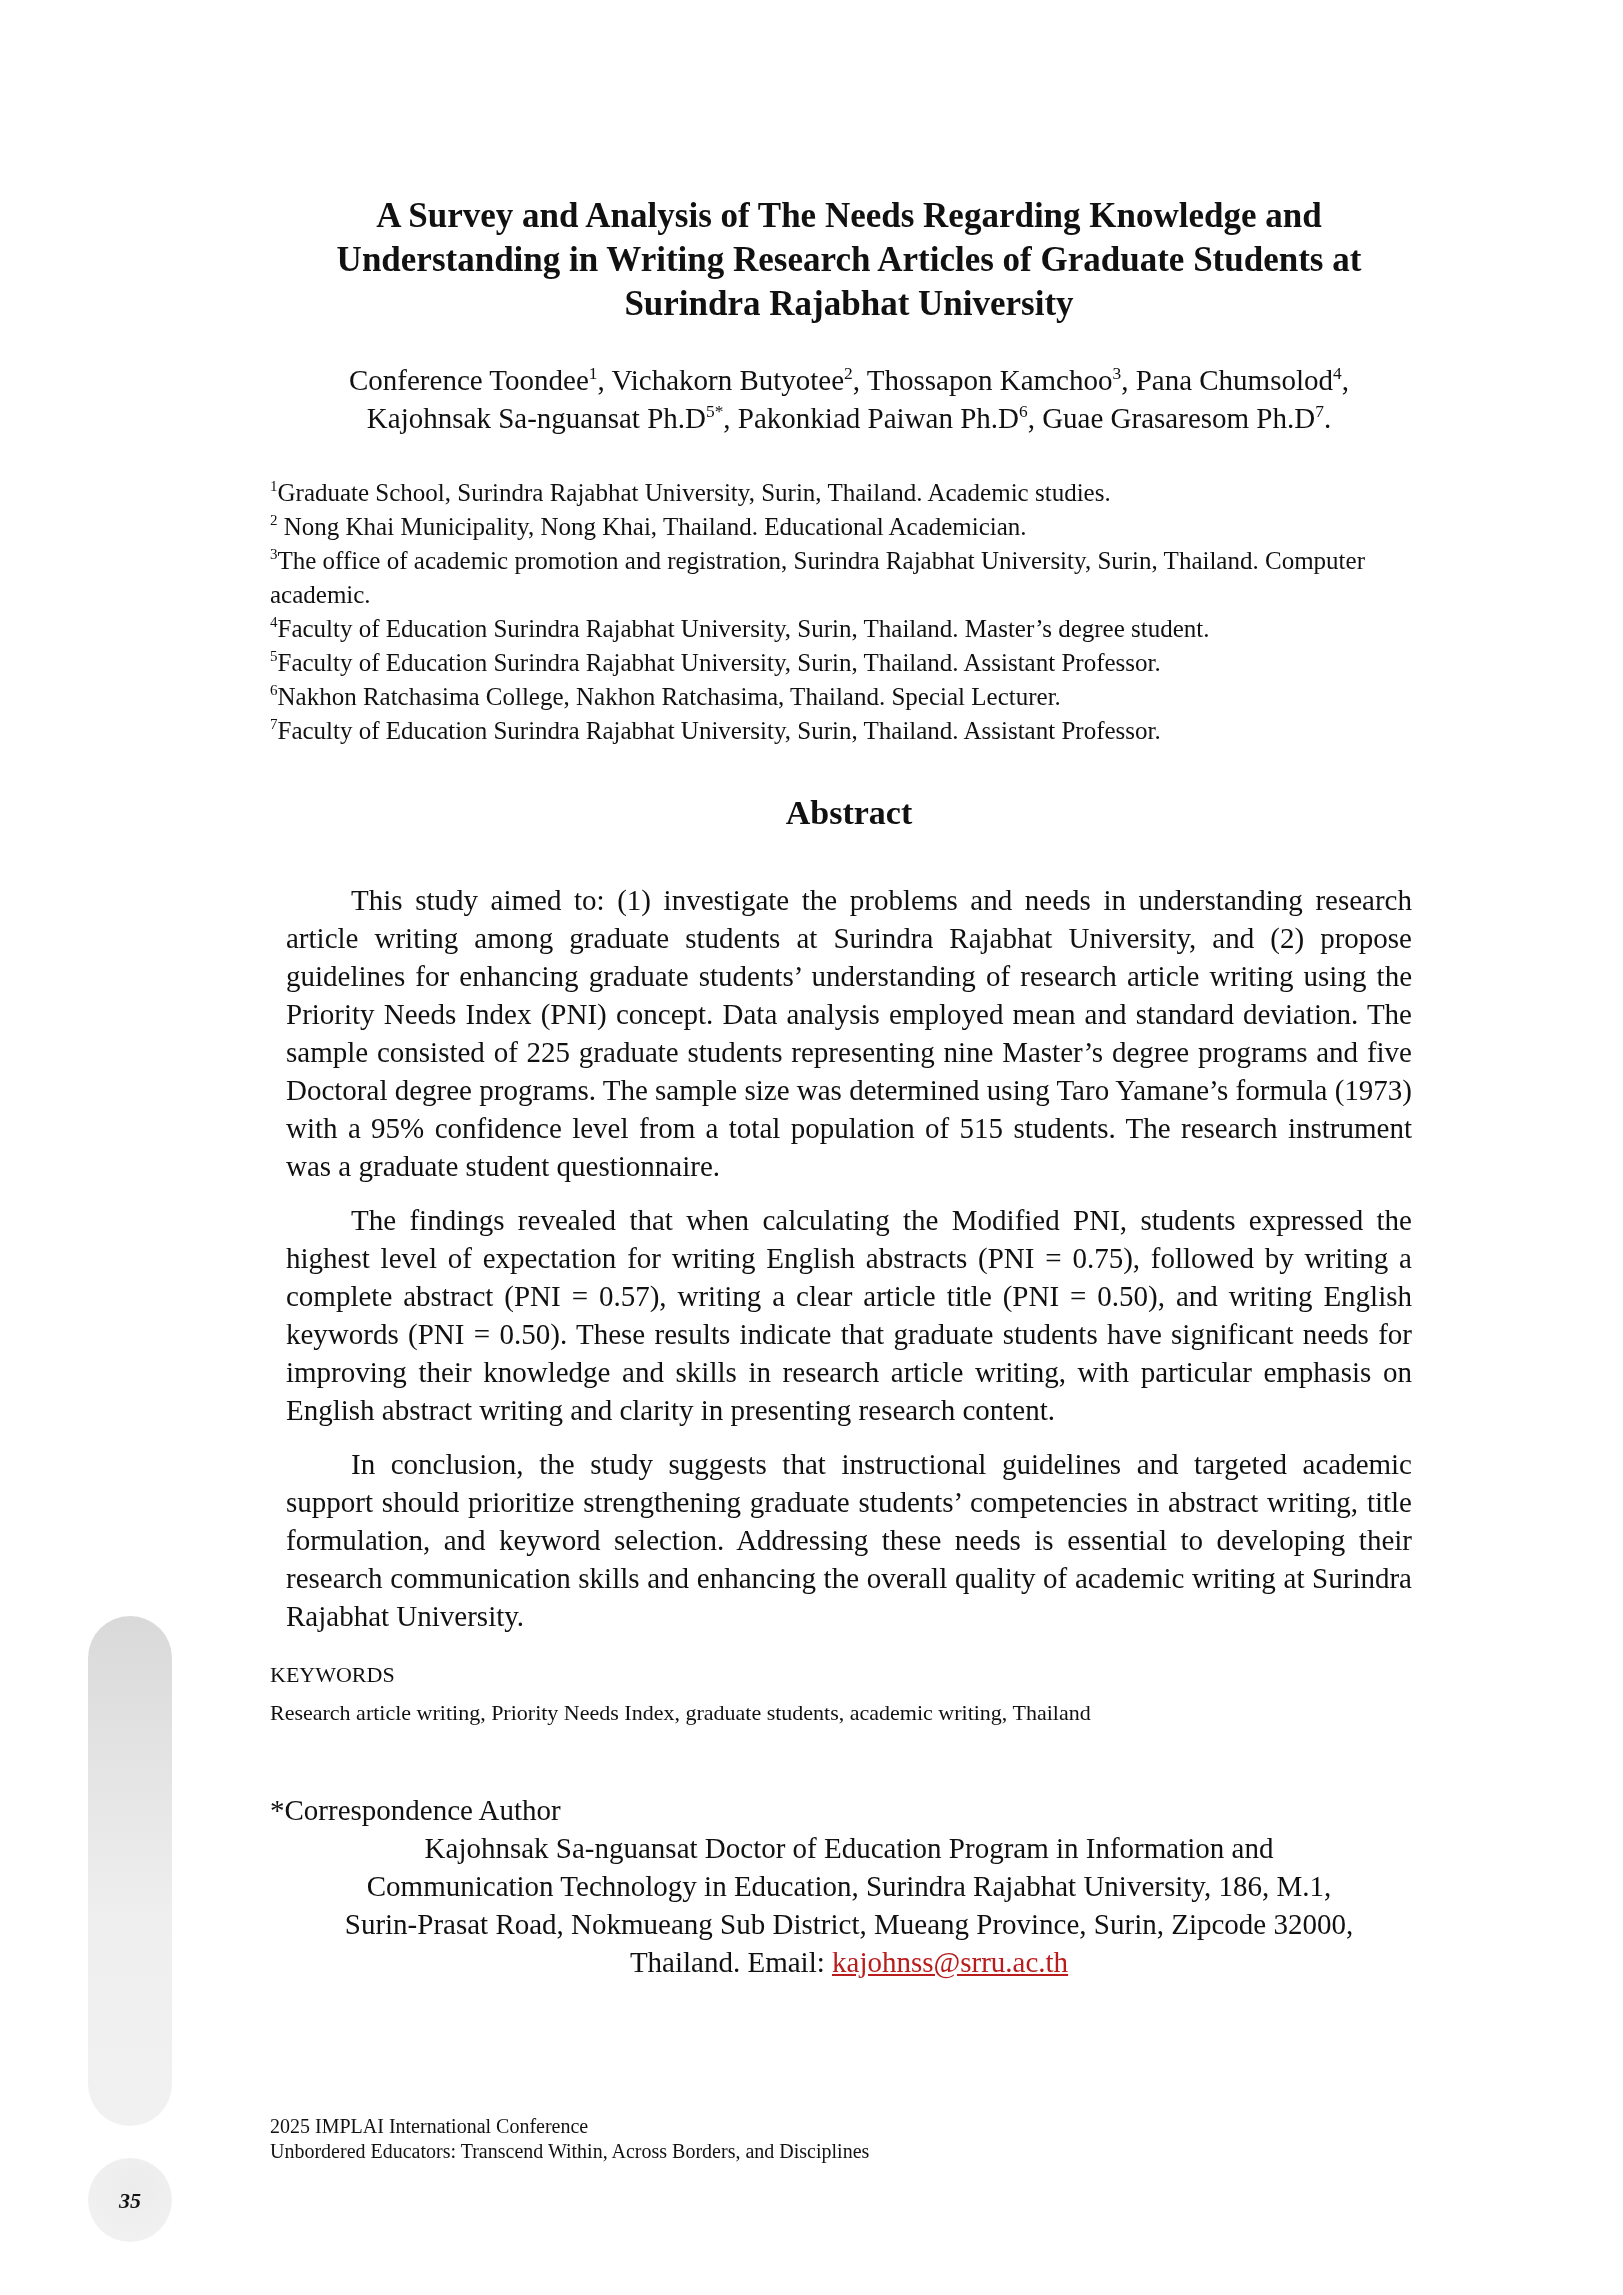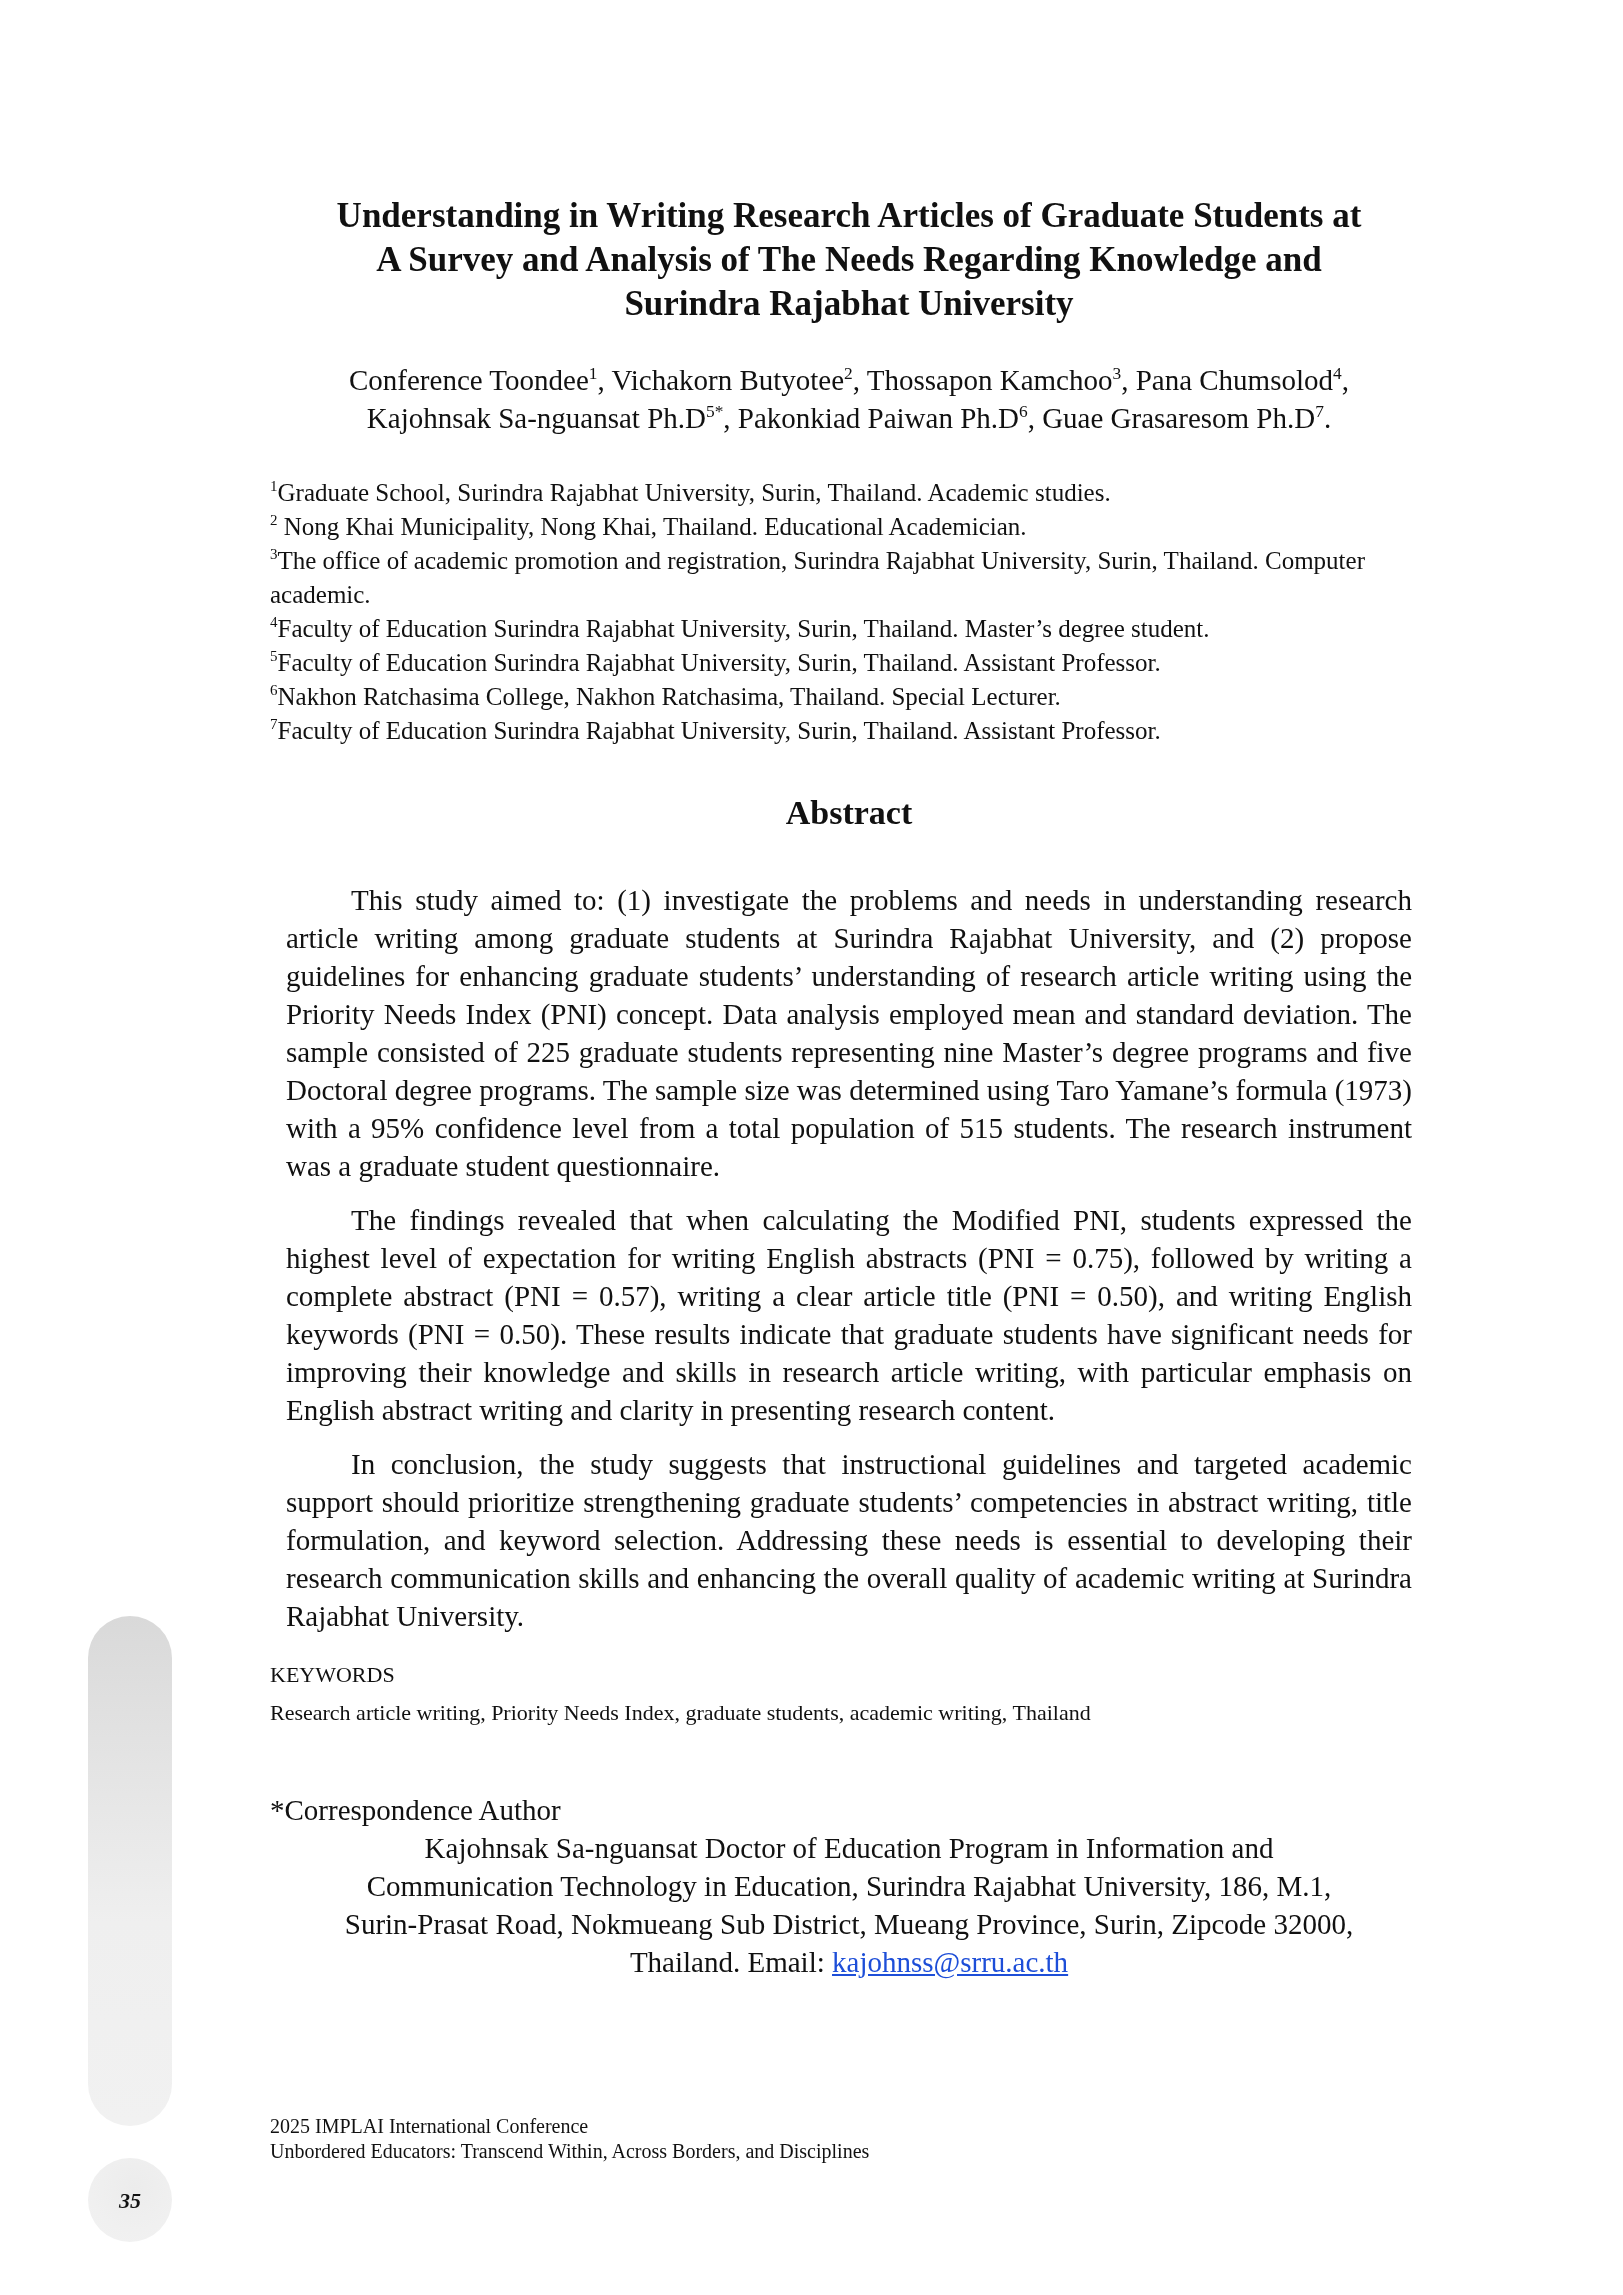--- a/index.html
+++ b/index.html
@@ -91,21 +91,21 @@
       font-size: 29px;
       line-height: 38px;
     }
     .correspondence .corr-label { display: block; }
     .correspondence .corr-body {
       display: block;
       text-align: center;
     }
     .correspondence .corr-body span.l { display: block; }
     .email-link {
-      color: #1d4ed8;
+      color: #b91c1c;
       text-decoration: underline;
     }
     .footer {
       position: absolute;
       left: 270px;
       top: 2114px;
       font-size: 20px;
       line-height: 25px;
     }
     .footer span { display: block; }
@@ -137,22 +137,22 @@
       margin-top: 2.6px;
       font-style: italic;
     }
   </style>
 </head>
 <body>
 
 <div class="page">
 
   <h1 class="title">
+    <span>A Survey and Analysis of The Needs Regarding Knowledge and</span>
     <span>Understanding in Writing Research Articles of Graduate Students at</span>
-    <span>A Survey and Analysis of The Needs Regarding Knowledge and</span>
     <span>Surindra Rajabhat University</span>
   </h1>
 
   <div class="authors">
     <span class="line">
       <span>Conference Toondee</span><sup>1</sup><span>, </span><span>Vichakorn Butyotee</span><sup>2</sup><span>, </span><span>Thossapon Kamchoo</span><sup>3</sup><span>, </span><span>Pana Chumsolod</span><sup>4</sup><span>,</span>
     </span>
     <span class="line">
       <span>Kajohnsak Sa-nguansat Ph.D</span><sup>5*</sup><span>, </span><span>Pakonkiad Paiwan Ph.D</span><sup>6</sup><span>, </span><span>Guae Grasaresom Ph.D</span><sup>7</sup><span>.</span>
     </span>

